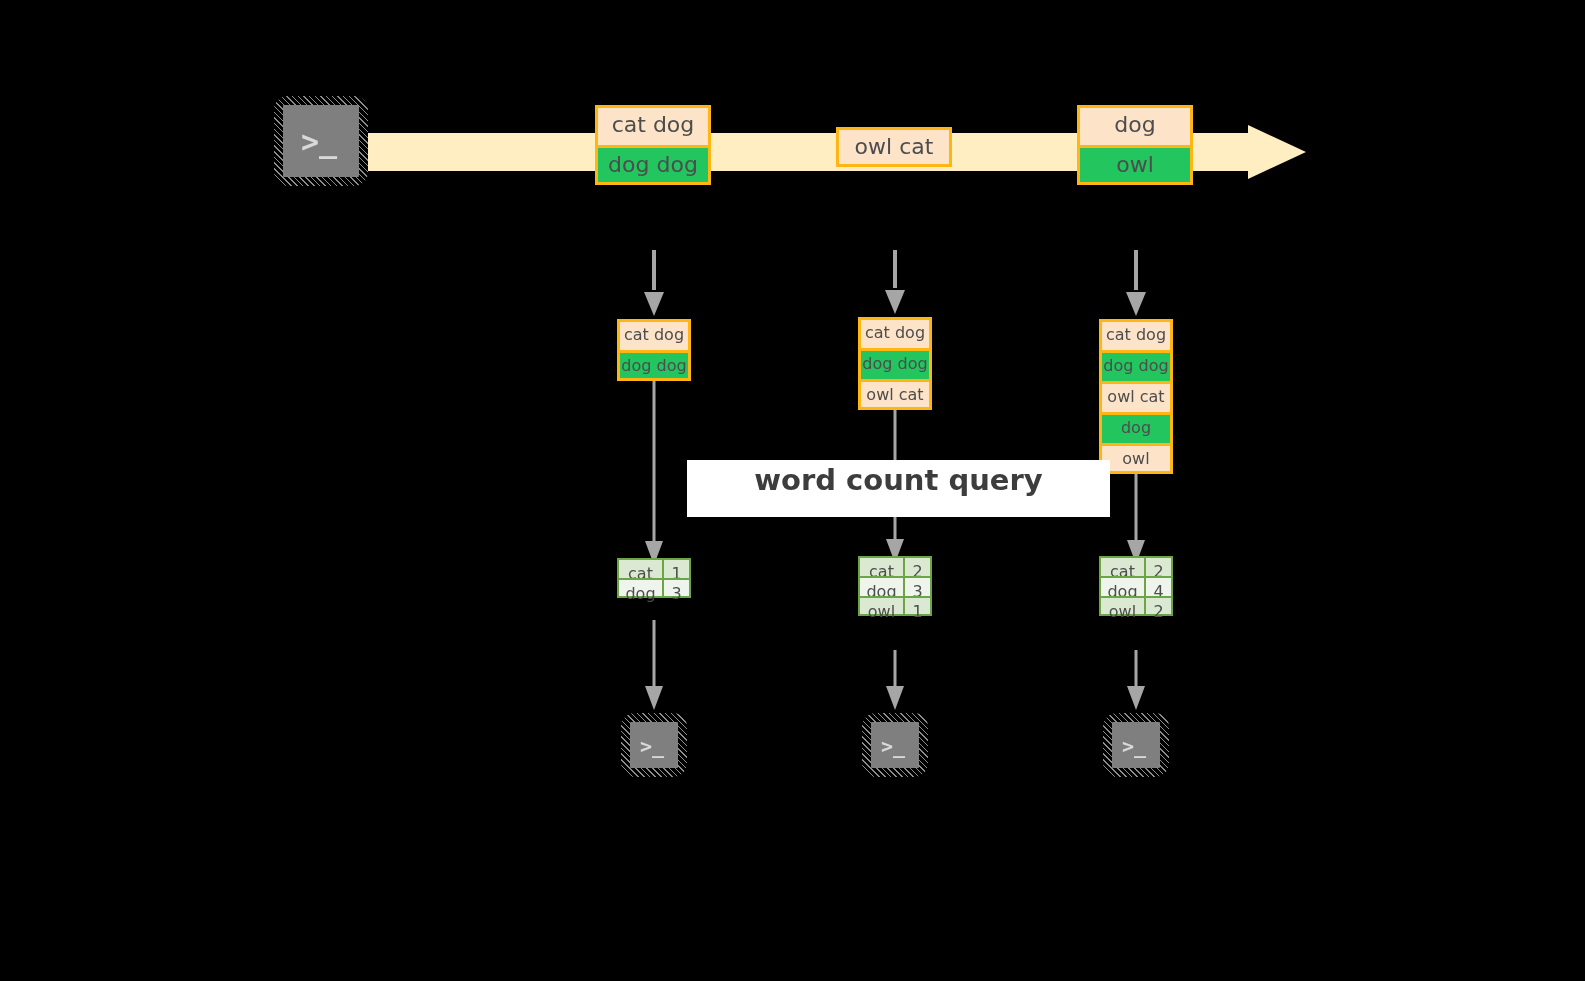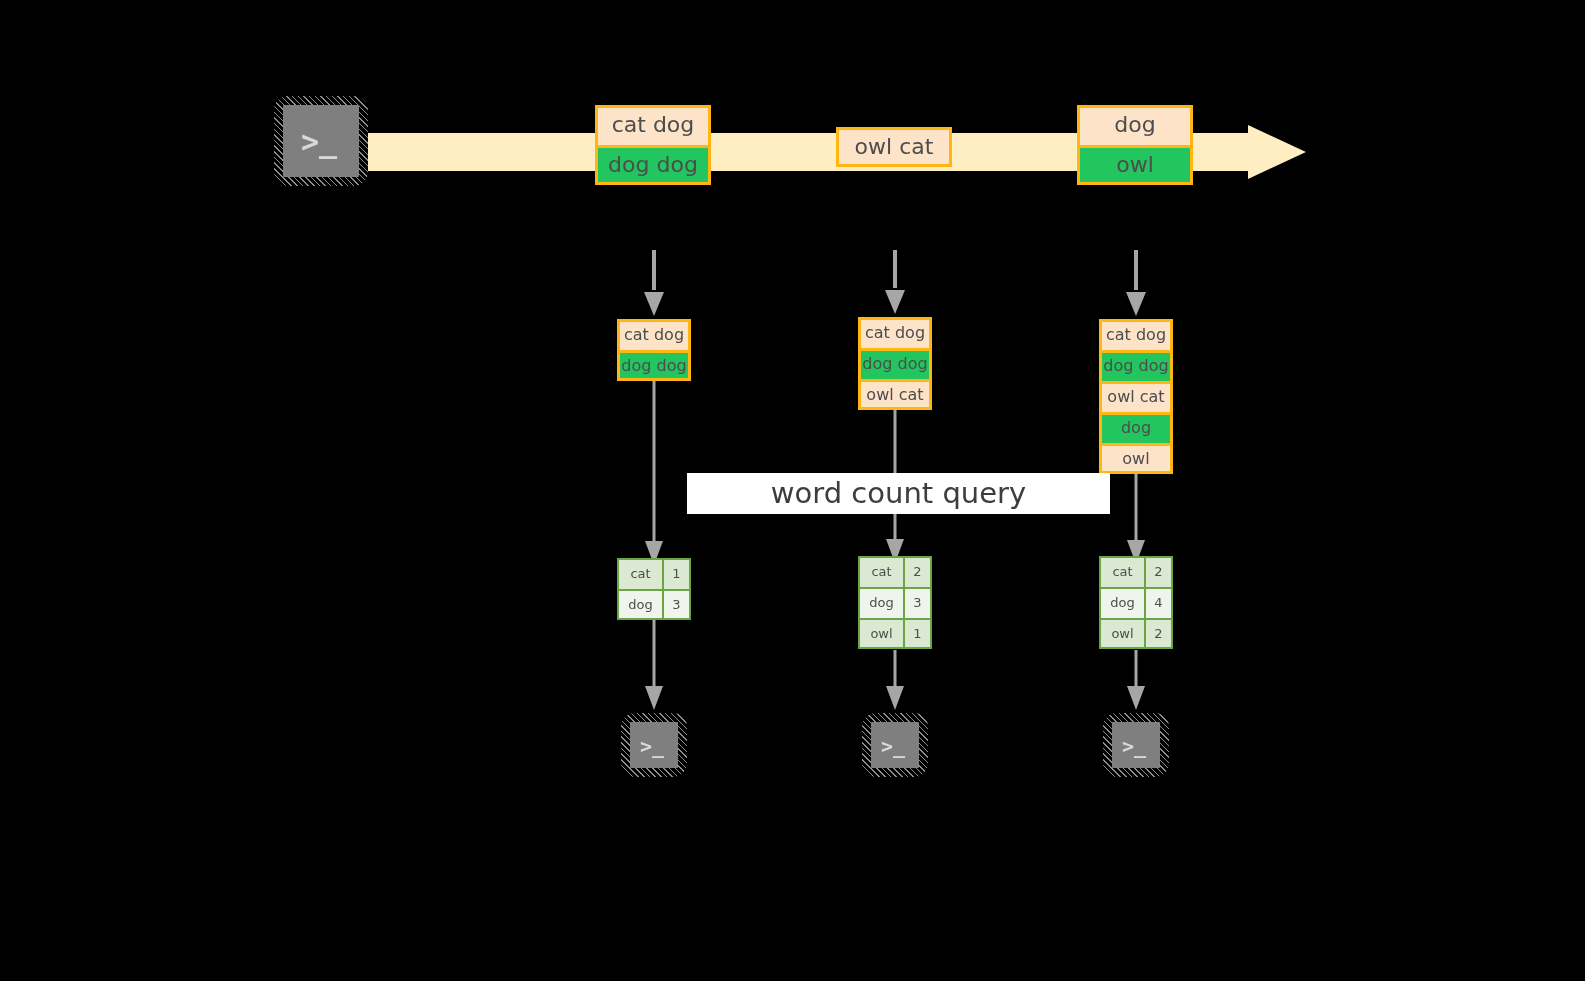--- a/index.html
+++ b/index.html
@@ -101,22 +101,22 @@
     border-collapse: collapse;
     box-sizing: border-box;
   }
   .kv-row { display: flex; }
   .kv-cell {
     box-sizing: border-box;
     border: 2px solid #6aa646;
     border-bottom-width: 0;
     border-right-width: 0;
     color: #4d4d4d;
-    font-size: 13px;
-    height: 31px;
+    font-size: 16px;
+    height: 20px;
     line-height: 27px;
     text-align: center;
     white-space: nowrap;
   }
   .kv-cell.key { width: 45px; }
   .kv-cell.val { width: 29px; border-right-width: 2px; }
   .kv-row:last-child .kv-cell { border-bottom-width: 2px; }
   .kv-cell.shade-a { background: #dce9d2; }
   .kv-cell.shade-b { background: #eff5ec; }
 
@@ -202,21 +202,21 @@
   </svg>
   <svg class="connector" style="left:881px; top:410px;" width="28" height="155" viewBox="0 0 28 155">
     <line x1="14" y1="0" x2="14" y2="133" stroke="#a6a6a6" stroke-width="3"></line>
     <path d="M14 153 L5 129 L23 129 Z" fill="#a6a6a6"></path>
   </svg>
   <svg class="connector" style="left:1122px; top:474px;" width="28" height="92" viewBox="0 0 28 92">
     <line x1="14" y1="0" x2="14" y2="70" stroke="#a6a6a6" stroke-width="3"></line>
     <path d="M14 90 L5 66 L23 66 Z" fill="#a6a6a6"></path>
   </svg>
 
-  <div class="query-label" style="left:687px; top:473px; width:423px; height:41px;">word count query</div>
+  <div class="query-label" style="left:687px; top:460px; width:423px; height:57px;font-weight:bold;">word count query</div>
 
   <div class="kv-table" style="left:617px; top:558px;">
     <div class="kv-row">
       <div class="kv-cell key shade-a">cat</div>
       <div class="kv-cell val shade-a">1</div>
     </div>
     <div class="kv-row">
       <div class="kv-cell key shade-b">dog</div>
       <div class="kv-cell val shade-b">3</div>
     </div>

